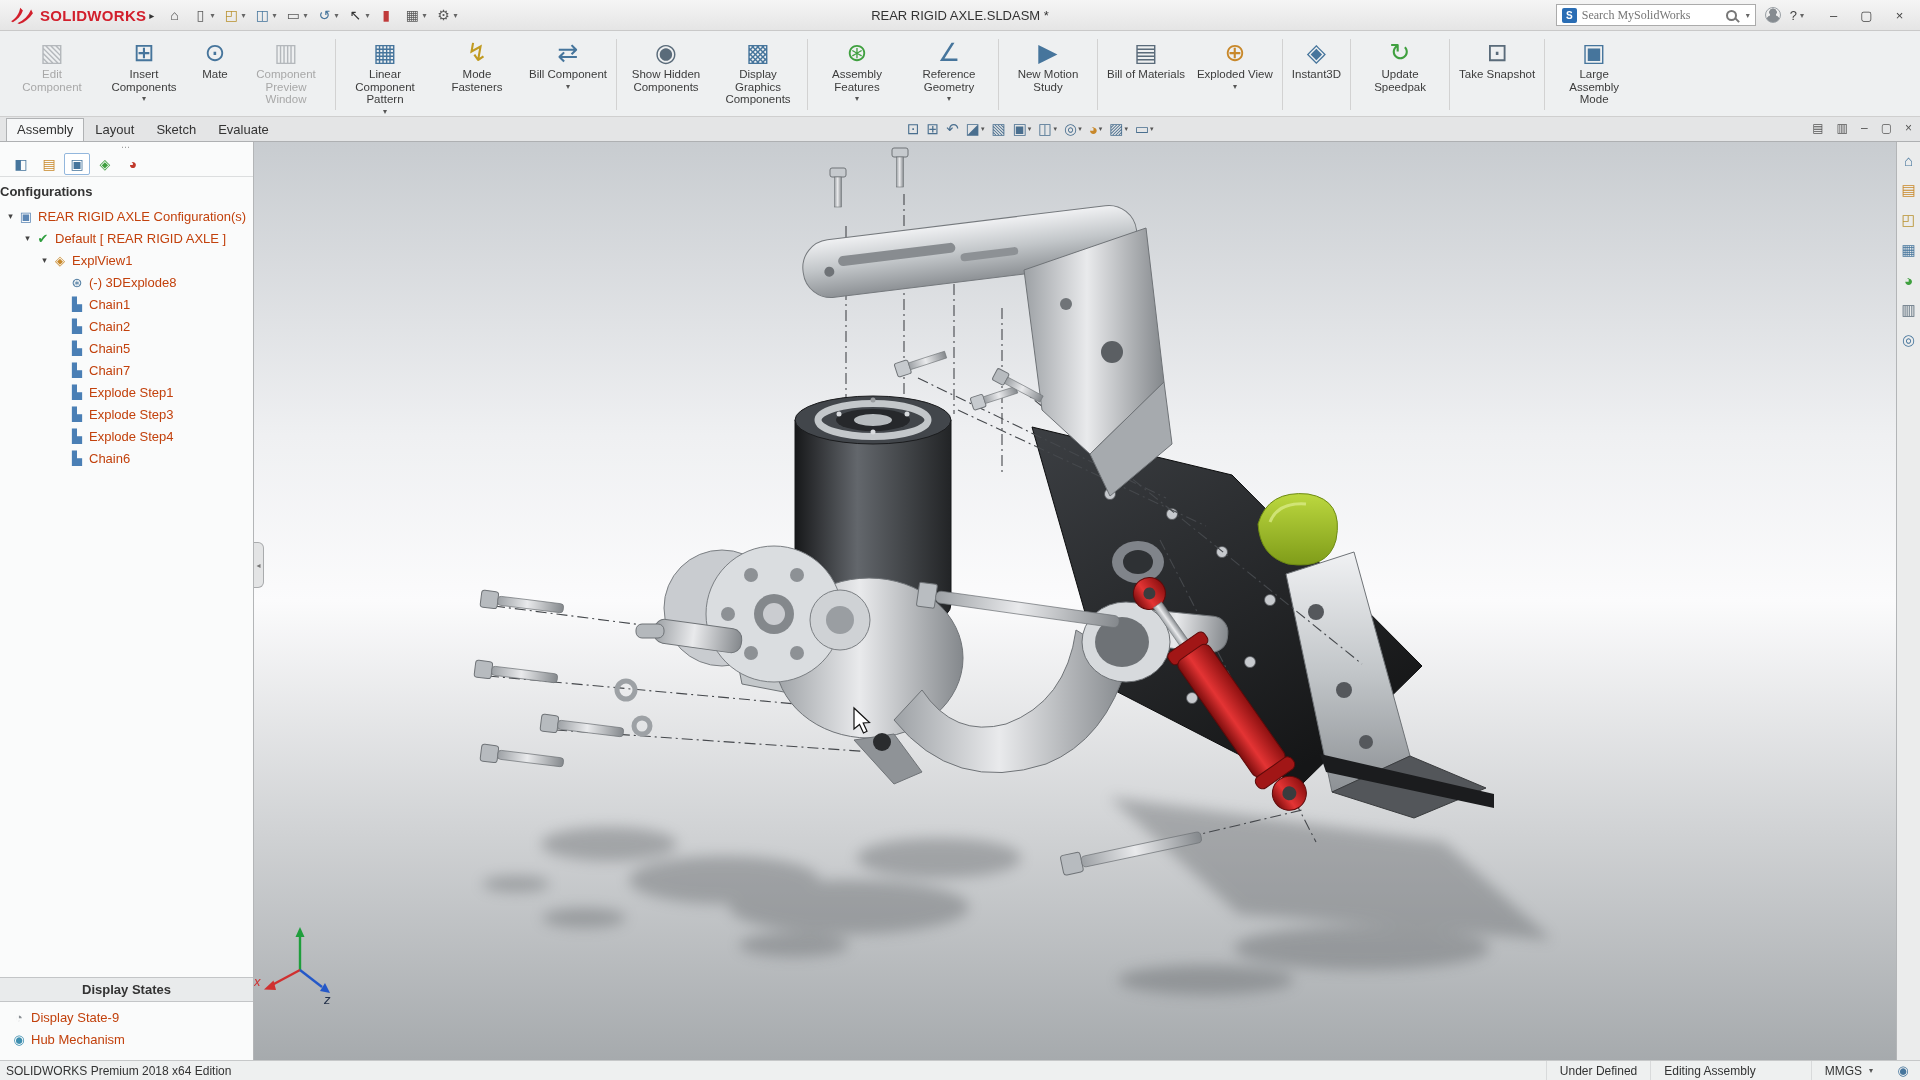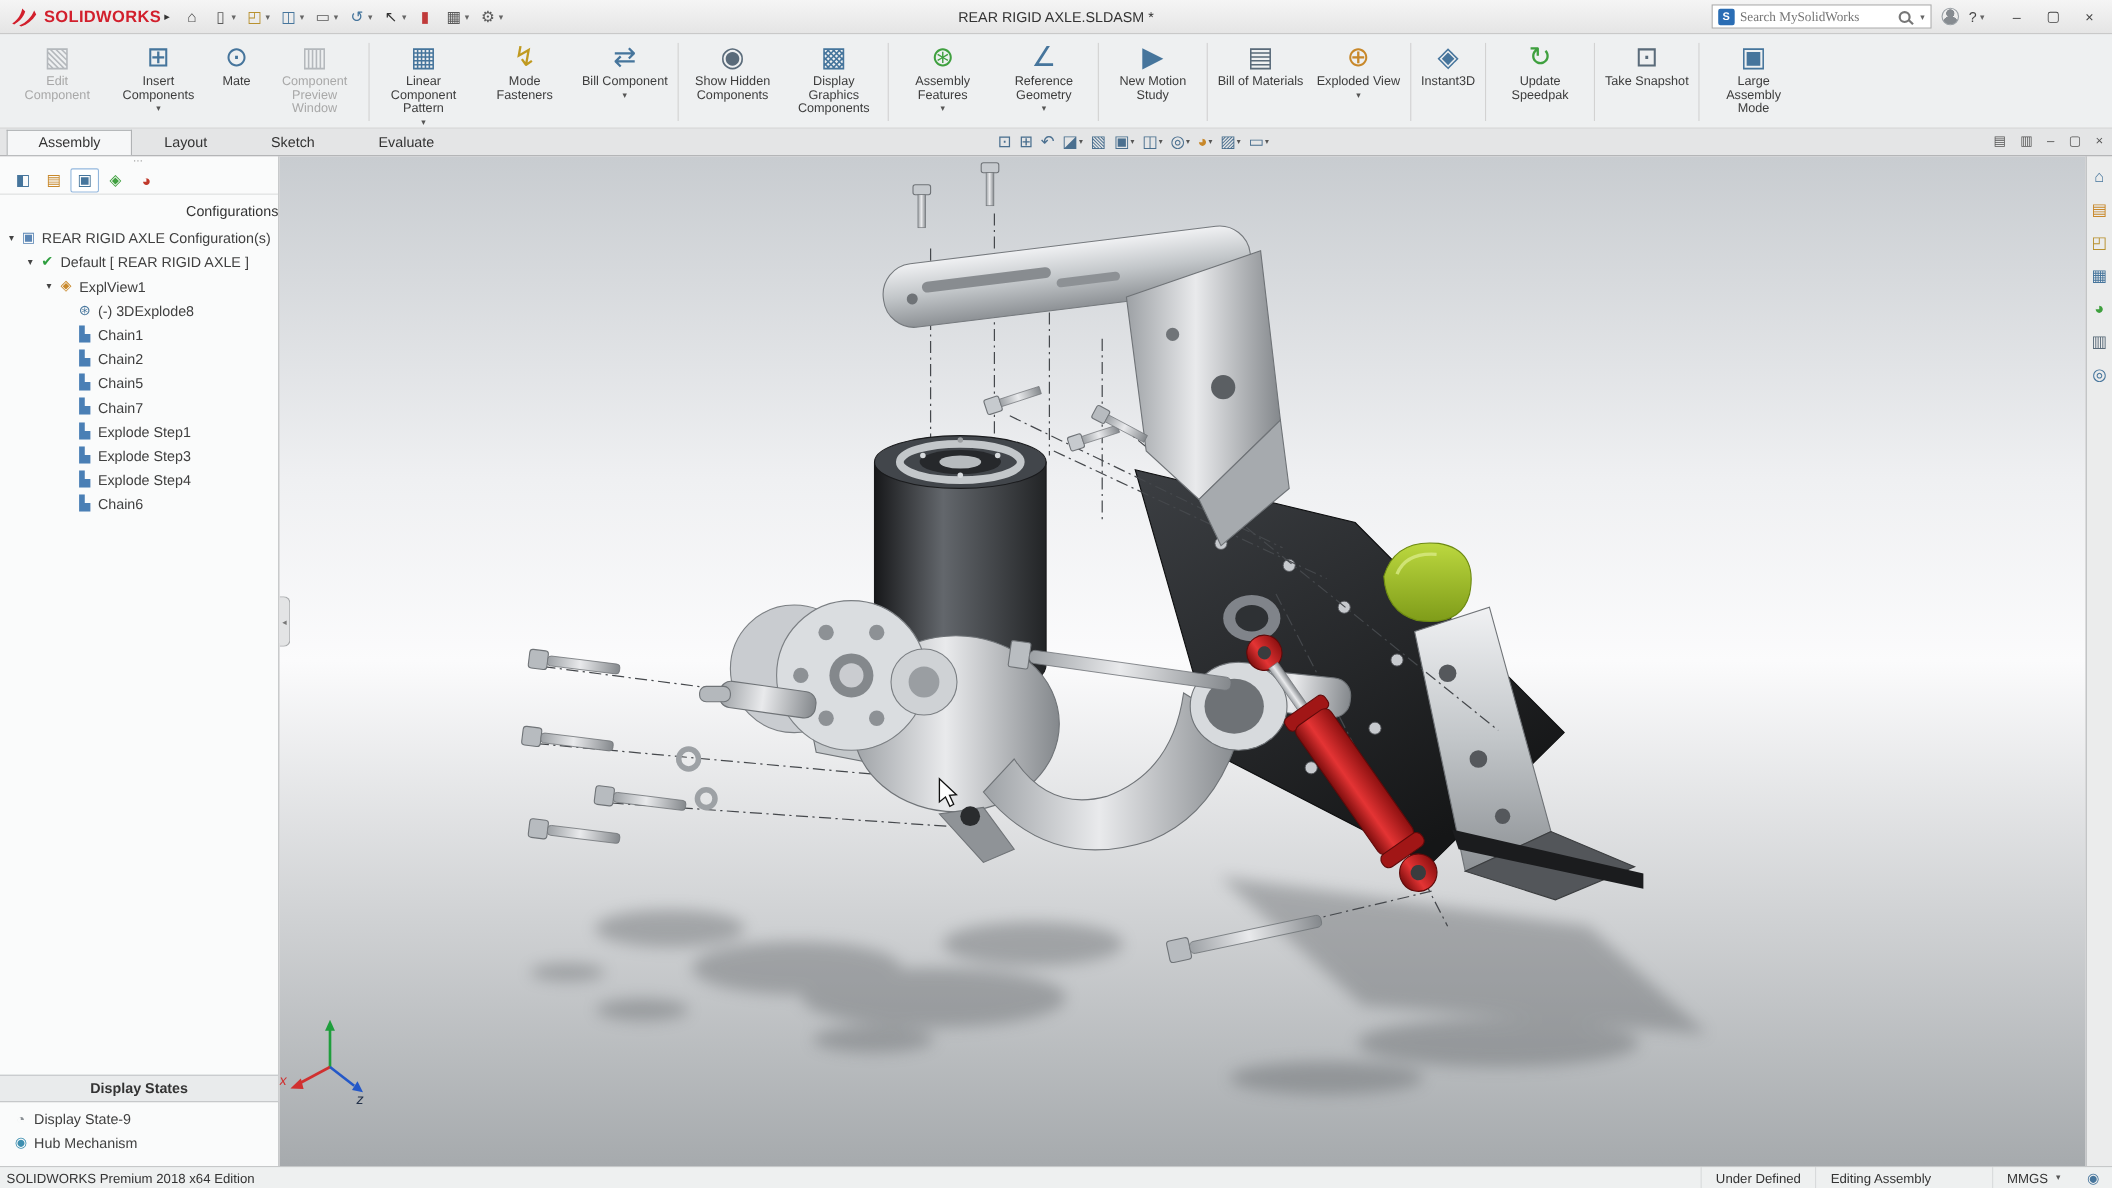--- a/index.html
+++ b/index.html
@@ -32,40 +32,40 @@
 .rbtn{display:flex;flex-direction:column;align-items:center;padding:3px 6px 1px;min-width:50px;max-width:94px}
 .ricon{height:32px;font-size:25px;line-height:32px}
 .rlabel{font-size:11.5px;line-height:12.5px;text-align:center;color:#3c3c3c;max-width:80px}
 .rcaret{font-size:8px;color:#555;margin-top:1px}
 .rbtn.disabled .rlabel{color:#a8a8a8}
 .rbtn.disabled .ricon{color:#b4b8bc !important}
 .rsep{width:1px;background:#d2d2d2;margin:6px 3px}
 
 .tabstrip{height:25px;flex:0 0 25px;background:#e4e5e6;border-bottom:1px solid #aeb0b2;display:flex;align-items:flex-end;position:relative}
 .tabs{display:flex;margin-left:6px;height:25px;align-items:flex-end}
-.tab{padding:3px 28px 4px;font-size:13px;color:#333;border:1px solid transparent;border-bottom:none}
+.tab{padding:3px 10px 4px;font-size:13px;color:#333;border:1px solid transparent;border-bottom:none}
 .tab.active{background:#f6f7f8;border-color:#b0b2b4}
 .headsup{position:absolute;left:905px;top:2px;display:flex;align-items:center;gap:3px}
 .hbtn{display:flex;align-items:center;height:20px;padding:0 2px}
 .hglyph{font-size:15px;color:#4a6f8f}
 .hcaret{font-size:7px;color:#555;margin-left:1px}
 .doc-controls{position:absolute;right:8px;top:4px;display:flex;gap:13px;align-items:center}
 .dcbtn{font-size:12px;color:#555}
 
 .main{flex:1;display:flex;min-height:0}
 .left-panel{width:254px;flex:0 0 254px;background:#fafbfb;border-right:1px solid #b3b5b7;display:flex;flex-direction:column;overflow:hidden}
 .panel-grip{height:9px;display:flex;align-items:center;justify-content:center;color:#9a9a9a;font-size:9px;letter-spacing:2px}
 .fm-tabs{height:26px;display:flex;align-items:center;padding-left:8px;gap:2px;border-bottom:1px solid #dcdedf;flex:0 0 26px}
 .fmtab{width:26px;height:22px;display:flex;align-items:center;justify-content:center;font-size:14px;border:1px solid transparent;border-radius:2px}
 .fmtab.active{background:#fff;border-color:#93b7dd}
-.panel-title{font-weight:normal;font-size:13px;color:#333;text-align:right;padding:7px 0 6px}
+.panel-title{font-weight:bold;font-size:13px;color:#333;text-align:left;padding:7px 0 6px}
 .trow{display:flex;align-items:center;height:22px;white-space:nowrap}
 .texp{width:13px;font-size:9px;color:#444;text-align:center;flex:0 0 13px}
 .tico{width:18px;text-align:center;font-size:13px;flex:0 0 18px}
-.tlabel{font-size:13px;color:#404040;margin-left:3px}
+.tlabel{font-size:13px;color:#c2410c;margin-left:3px}
 .panel-fill{flex:1}
 .ds-header{border-top:1px solid #c3c5c7;border-bottom:1px solid #c3c5c7;background:#e9ebec;font-weight:bold;text-align:center;padding:4px 0;font-size:13px;color:#333}
 .ds-list{padding:4px 0 10px}
 .ds-row{display:flex;align-items:center;height:22px;padding-left:10px}
 .viewport{flex:1;position:relative;min-width:0;overflow:hidden}
 .viewport svg{display:block}
 .splitter{position:absolute;left:0;top:400px;width:10px;height:46px;background:#e3e4e5;border:1px solid #a9abad;border-left:none;border-radius:0 6px 6px 0;display:flex;align-items:center;justify-content:center;font-size:8px;color:#777}
 .taskpane{width:24px;flex:0 0 24px;background:#ebecec;border-left:1px solid #b3b5b7;display:flex;flex-direction:column;align-items:center;padding-top:8px;gap:10px}
 .tpbtn{width:20px;height:20px;display:flex;align-items:center;justify-content:center}
 .tpico{font-size:15px}

